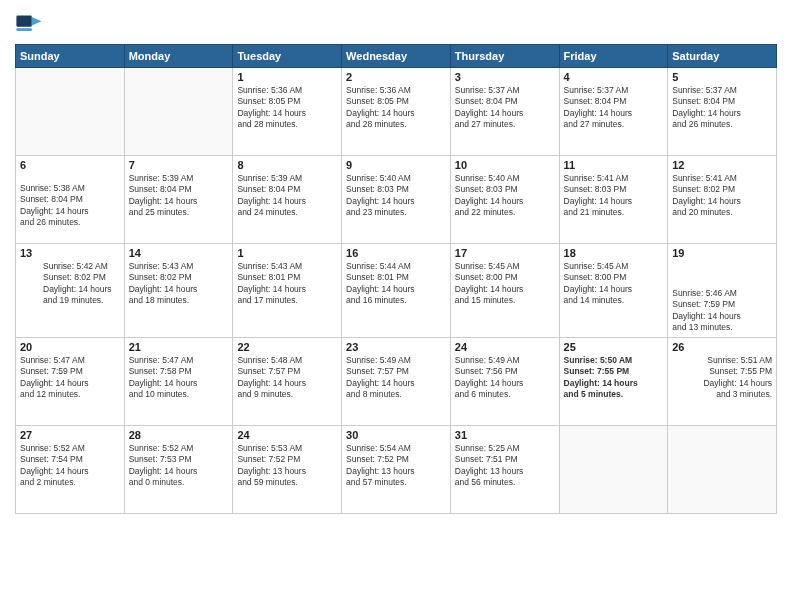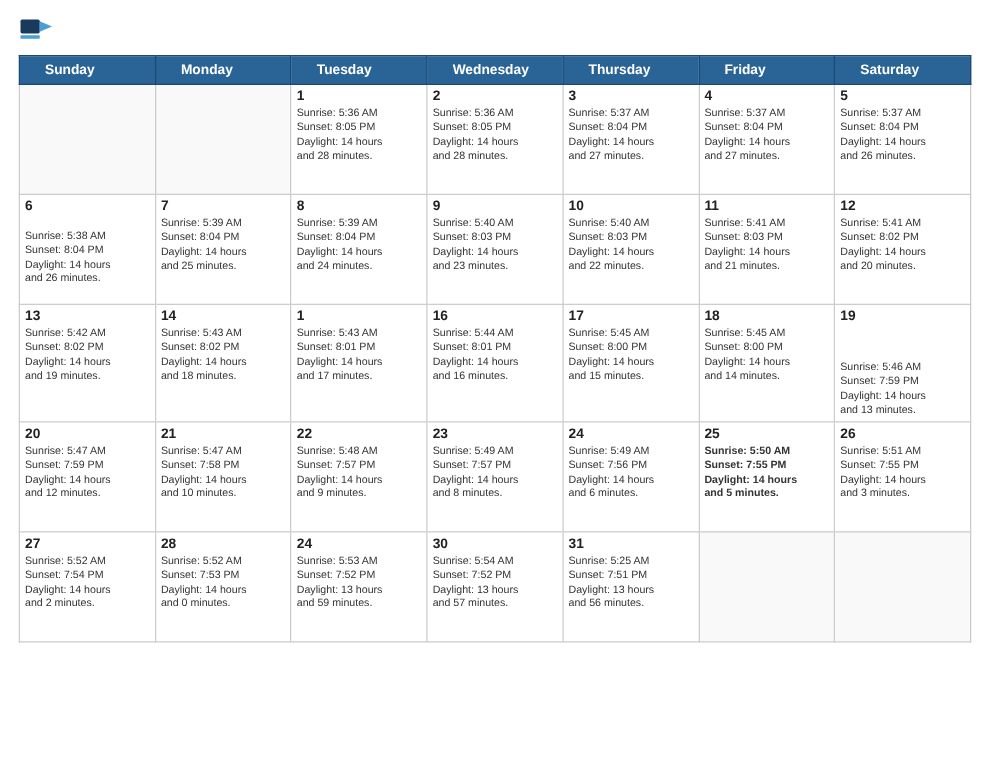--- a/index.html
+++ b/index.html
@@ -53,21 +53,21 @@
       color: #333;
     }
     .calendar {
       width: 100%;
       border-collapse: collapse;
       font-size: 9.5px;
     }
     .calendar th {
       background: #2a6496;
       color: #fff;
-      padding: 5px 20px;
+      padding: 5px 4px;
       text-align: left;
       font-size: 11px;
       border: 1px solid #1a4a72;
     }
     .calendar td {
       border: 1px solid #ccc;
       vertical-align: top;
       padding: 3px 4px;
       width: calc(100% / 7);
       height: 88px;
@@ -208,21 +208,21 @@
             <div class="day-num">12</div>
             <div class="day-info" style="white-space: pre-line;">Sunrise: 5:41 AM
 Sunset: 8:02 PM
 Daylight: 14 hours
 and 20 minutes.</div>
           </td>
         </tr>
         <tr>
           <td>
             <div class="day-num">13</div>
-            <div class="day-info" style="white-space: pre-line;">Sunrise: 5:42 AM
+            <div class="day-info" style="white-space: pre-line; margin-left: 23px;">Sunrise: 5:42 AM
 Sunset: 8:02 PM
 Daylight: 14 hours
 and 19 minutes.</div>
           </td>
           <td>
             <div class="day-num">14</div>
             <div class="day-info" style="white-space: pre-line;">Sunrise: 5:43 AM
 Sunset: 8:02 PM
 Daylight: 14 hours
 and 18 minutes.</div>
@@ -301,21 +301,21 @@
           </td>
           <td>
             <div class="day-num">25</div>
             <div class="day-info" style="white-space: pre-line; font-weight: bold;">Sunrise: 5:50 AM
 Sunset: 7:55 PM
 Daylight: 14 hours
 and 5 minutes.</div>
           </td>
           <td>
             <div class="day-num">26</div>
-            <div class="day-info" style="white-space: pre-line;">Sunrise: 5:51 AM
+            <div class="day-info" style="white-space: pre-line; text-align: right;">Sunrise: 5:51 AM
 Sunset: 7:55 PM
 Daylight: 14 hours
 and 3 minutes.</div>
           </td>
         </tr>
         <tr>
           <td>
             <div class="day-num">27</div>
             <div class="day-info" style="white-space: pre-line;">Sunrise: 5:52 AM
 Sunset: 7:54 PM

